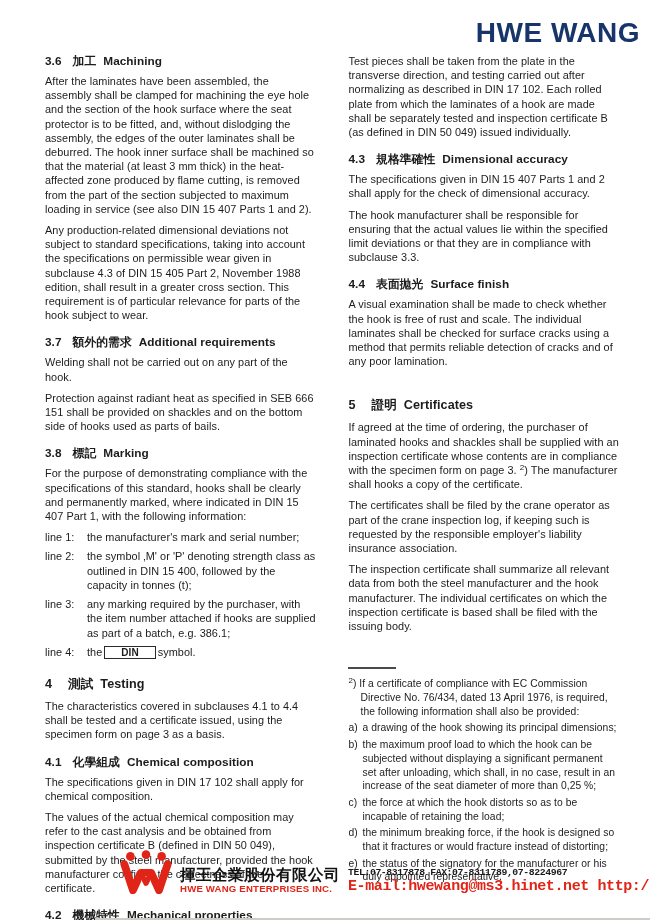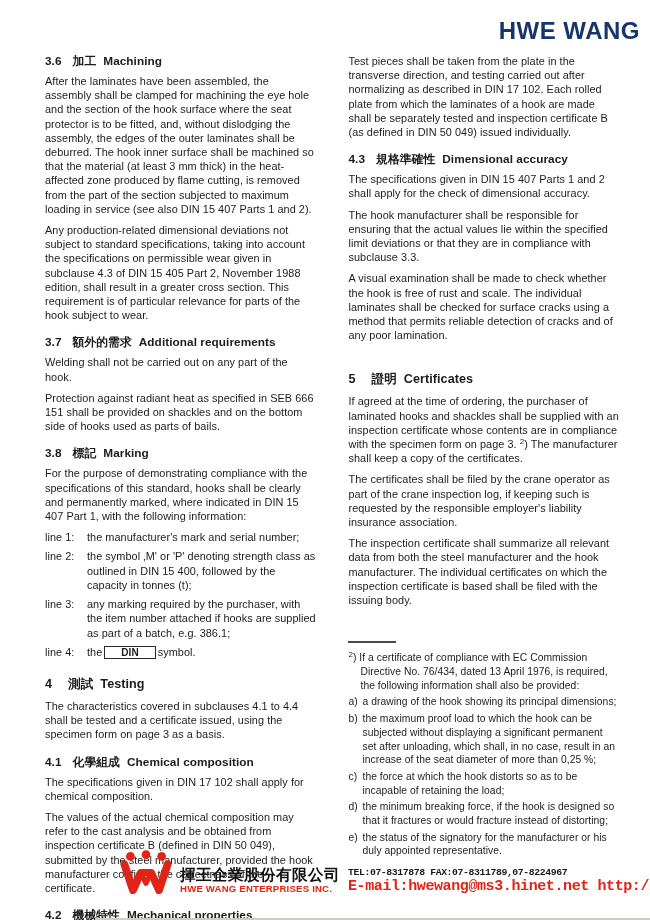--- a/index.html
+++ b/index.html
@@ -7,21 +7,21 @@
     position:relative;
     width:650px;height:920px;
     background:#ffffff;
     font-family:"Liberation Sans",sans-serif;
     color:#1c1c1c;
     overflow:hidden;
     margin:0 auto;
   }
   .brand{
     position:absolute;top:17px;right:10px;
-    font-size:24px;font-weight:bold;
+    font-size:28px;font-weight:bold;
     color:#17356b;letter-spacing:0.5px;
   }
   .columns{
     position:absolute;top:54px;left:45px;width:574px;
     display:flex;gap:32px;
   }
   .col{font-size:10.9px;line-height:14.2px;letter-spacing:0.05px;}
   .col-left{width:280px;}
   .col-right{width:279px;}
   p.para{margin:0 0 7px 0;}
@@ -145,26 +145,29 @@
     <div class="col col-right">
 
       <p class="para">Test pieces shall be taken from the plate in the transverse direction, and testing carried out after normalizing as described in DIN 17 102. Each rolled plate from which the laminates of a hook are made shall be separately tested and inspection certificate B (as defined in DIN 50 049) issued individually.</p>
 
       <div class="h">
         <span class="num">4.3</span><span class="zh">規格準確性</span><span class="en">Dimensional accuracy</span>
       </div>
       <p class="para">The specifications given in DIN 15 407 Parts 1 and 2 shall apply for the check of dimensional accuracy.</p>
       <p class="para">The hook manufacturer shall be responsible for ensuring that the actual values lie within the specified limit deviations or that they are in compliance with subclause 3.3.</p>
 
+      <div class="h">
+        <span class="num">4.4</span><span class="zh">表面拋光</span><span class="en">Surface finish</span>
+      </div>
       <p class="para">A visual examination shall be made to check whether the hook is free of rust and scale. The individual laminates shall be checked for surface cracks using a method that permits reliable detection of cracks and of any poor lamination.</p>
 
       <div class="h h-lg" style="margin-top:30px;">
         <span class="num">5</span><span class="zh">證明</span><span class="en">Certificates</span>
       </div>
-      <p class="para"><span>If agreed at the time of ordering, the purchaser of laminated hooks and shackles shall be supplied with an inspection certificate whose contents are in compliance with the specimen form on page 3. </span><sup class="fnref">2</sup><span>) The manufacturer shall keep a copy of the certificates.</span></p>
+      <p class="para"><span>If agreed at the time of ordering, the purchaser of laminated hooks and shackles shall be supplied with an inspection certificate whose contents are in compliance with the specimen form on page 3. </span><sup class="fnref">2</sup><span>) The manufacturer shall hooks a copy of the certificate.</span></p>
       <p class="para">The certificates shall be filed by the crane operator as part of the crane inspection log, if keeping such is requested by the responsible employer's liability insurance association.</p>
       <p class="para">The inspection certificate shall summarize all relevant data from both the steel manufacturer and the hook manufacturer. The individual certificates on which the inspection certificate is based shall be filed with the issuing body.</p>
 
       <div class="footnote">
         <div class="fn-rule"></div>
         <div class="fn-intro"><sup class="fnref">2</sup><span>)  If a certificate of compliance with EC Commission Directive No. 76/434, dated 13 April 1976, is required, the following information shall also be provided:</span></div>
         <div class="fn-item">
           <span class="fn-label">a)</span>
           <span class="fn-text">a drawing of the hook showing its principal dimensions;</span>
         </div>

